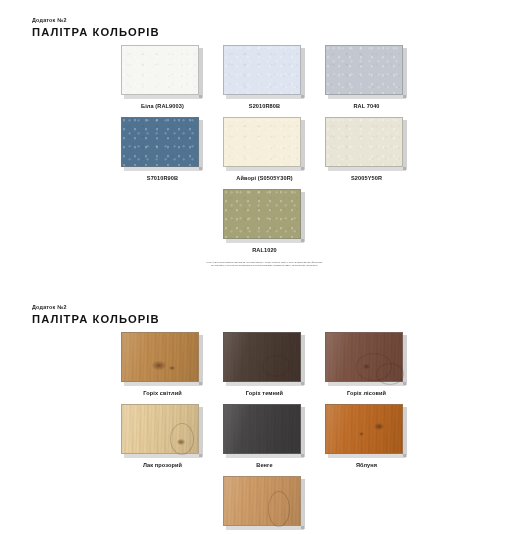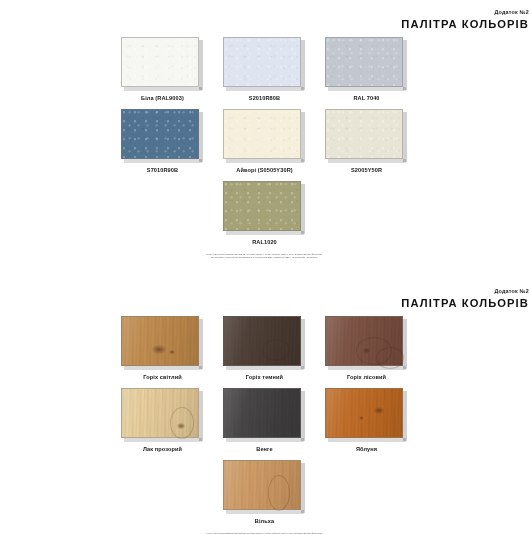--- a/index.html
+++ b/index.html
@@ -22,22 +22,23 @@
   }
 
   .sheet {
     width: 529px;
     position: relative;
     background: #ffffff;
   }
 
   
   .sheet-header {
-    text-align: right;
-    padding-top: 9px;
+    text-align: left;
+    padding-top: 17px;
+    margin-left: 32px;
   }
   .doc-ref {
     font-size: 5.4px;
     font-weight: bold;
     letter-spacing: 0.2px;
     color: #1f1f1f;
     line-height: 7px;
   }
   .doc-title {
     font-size: 11.2px;

